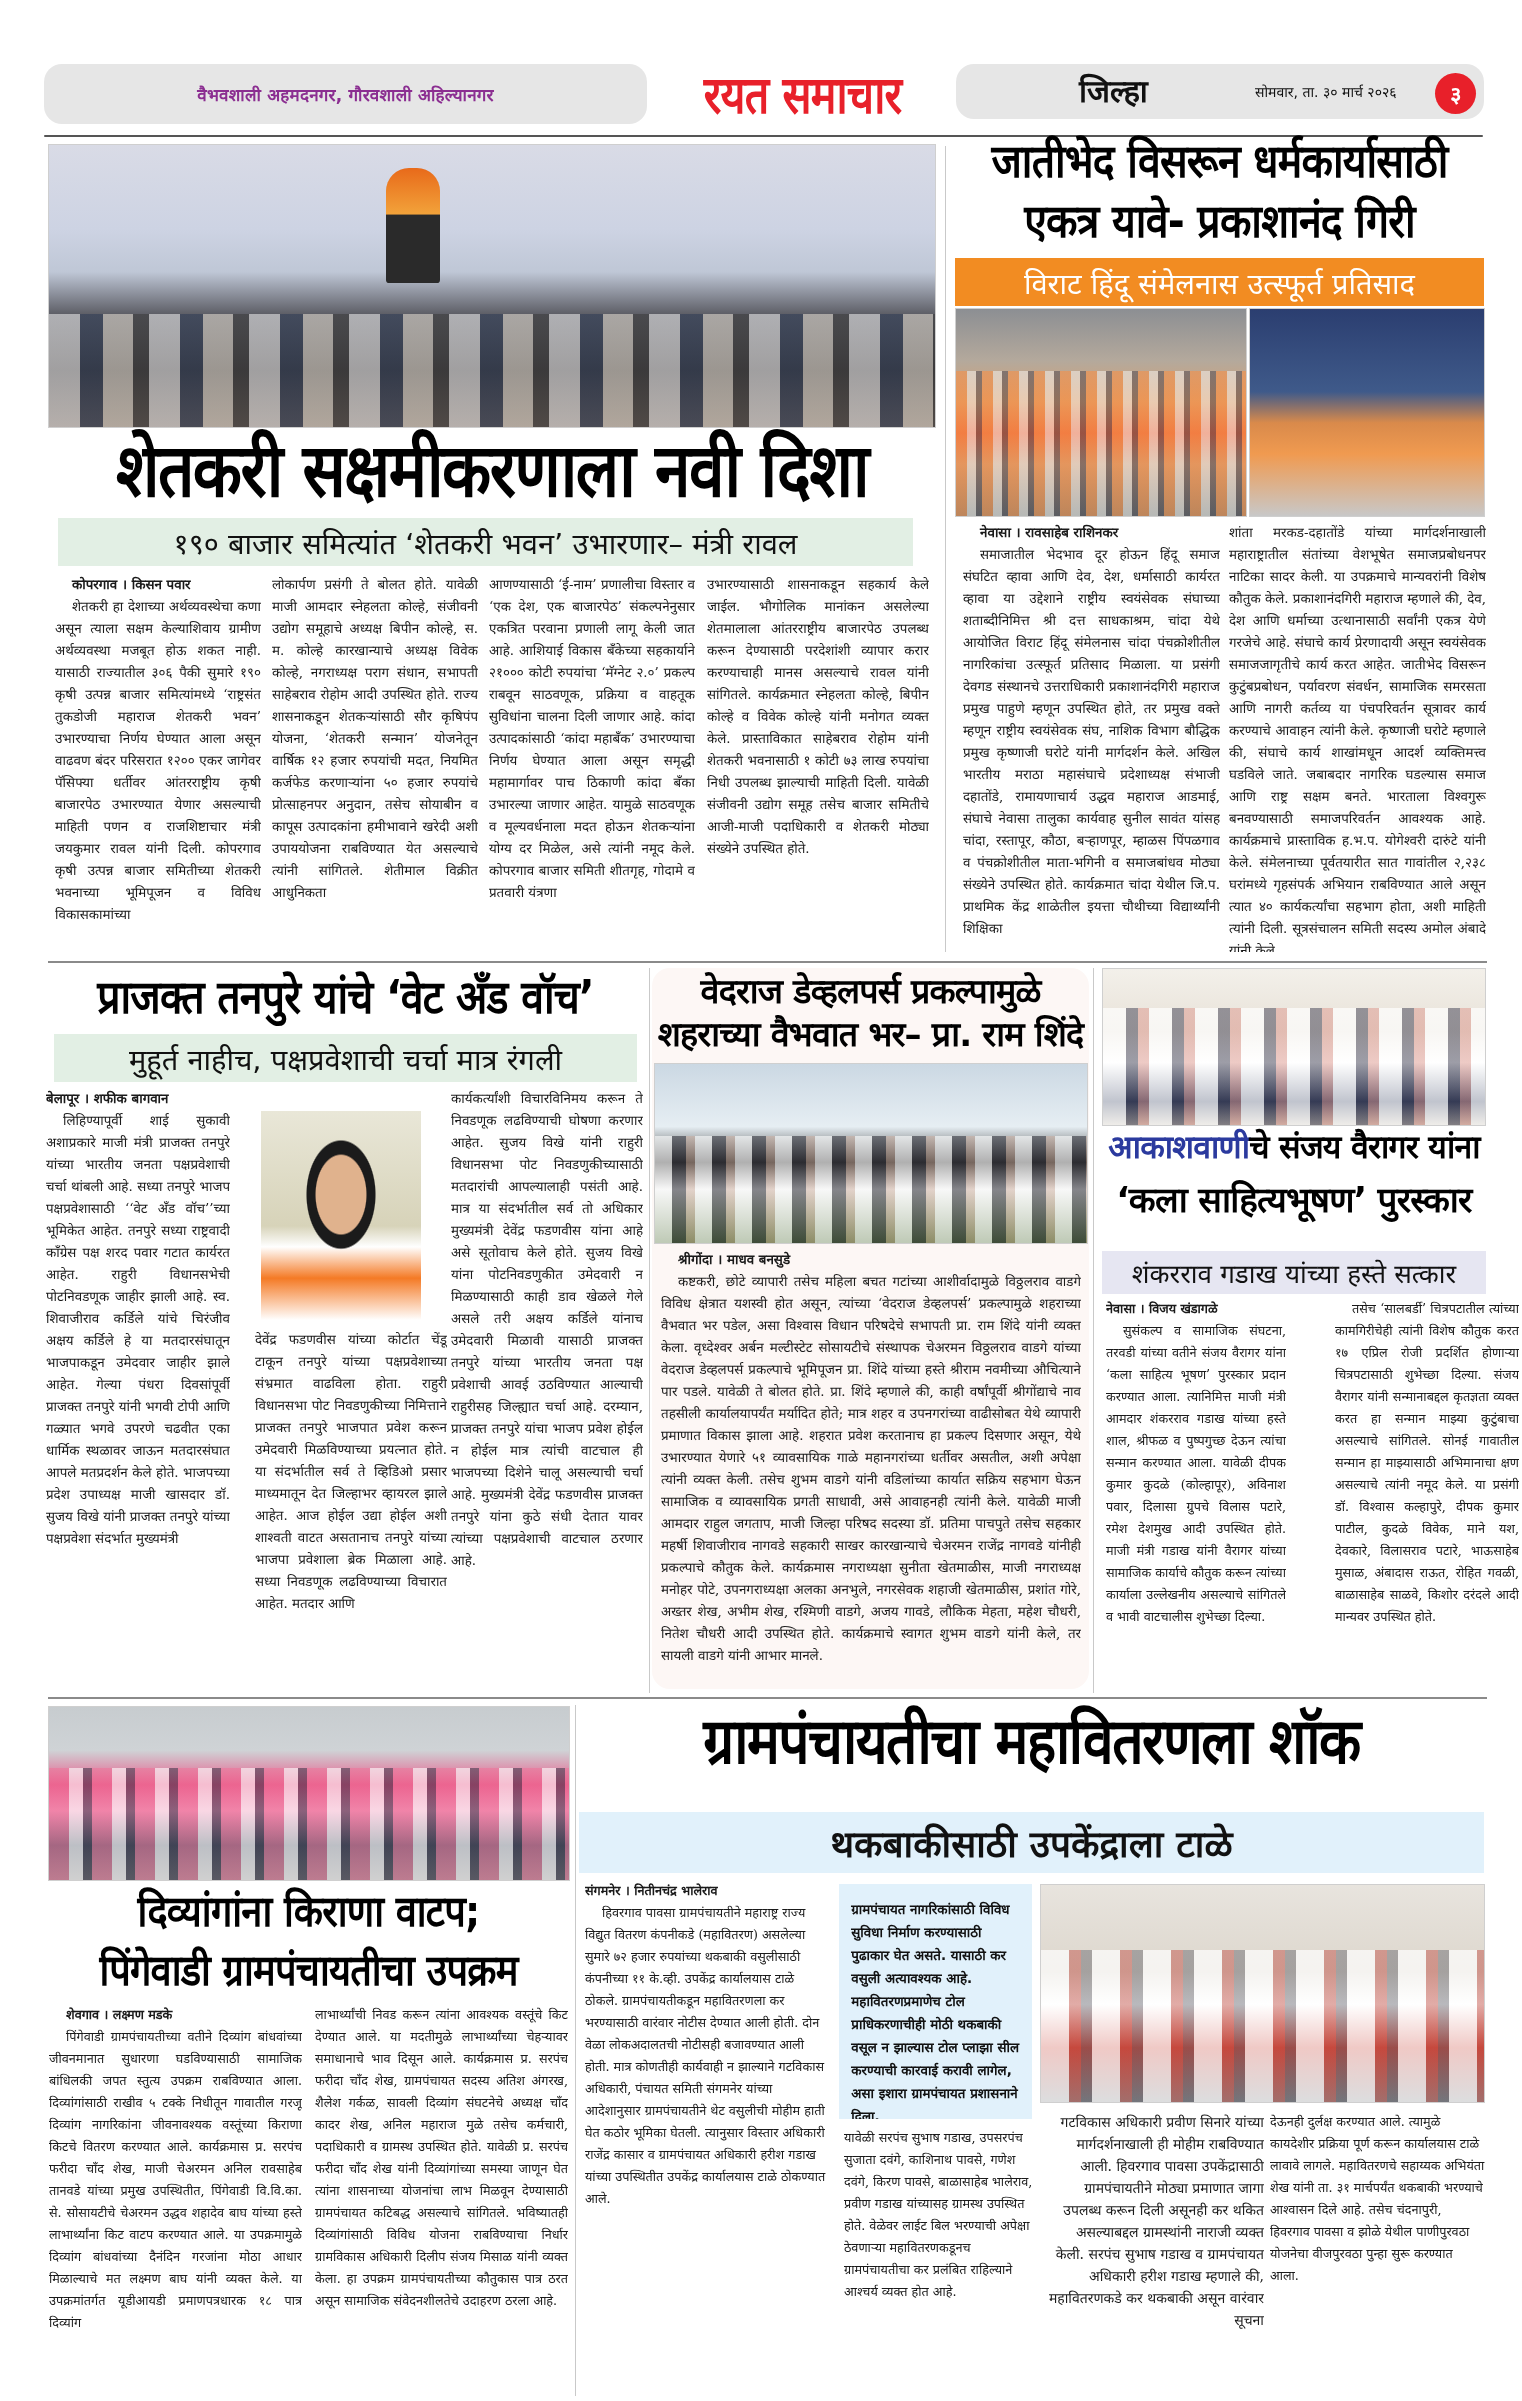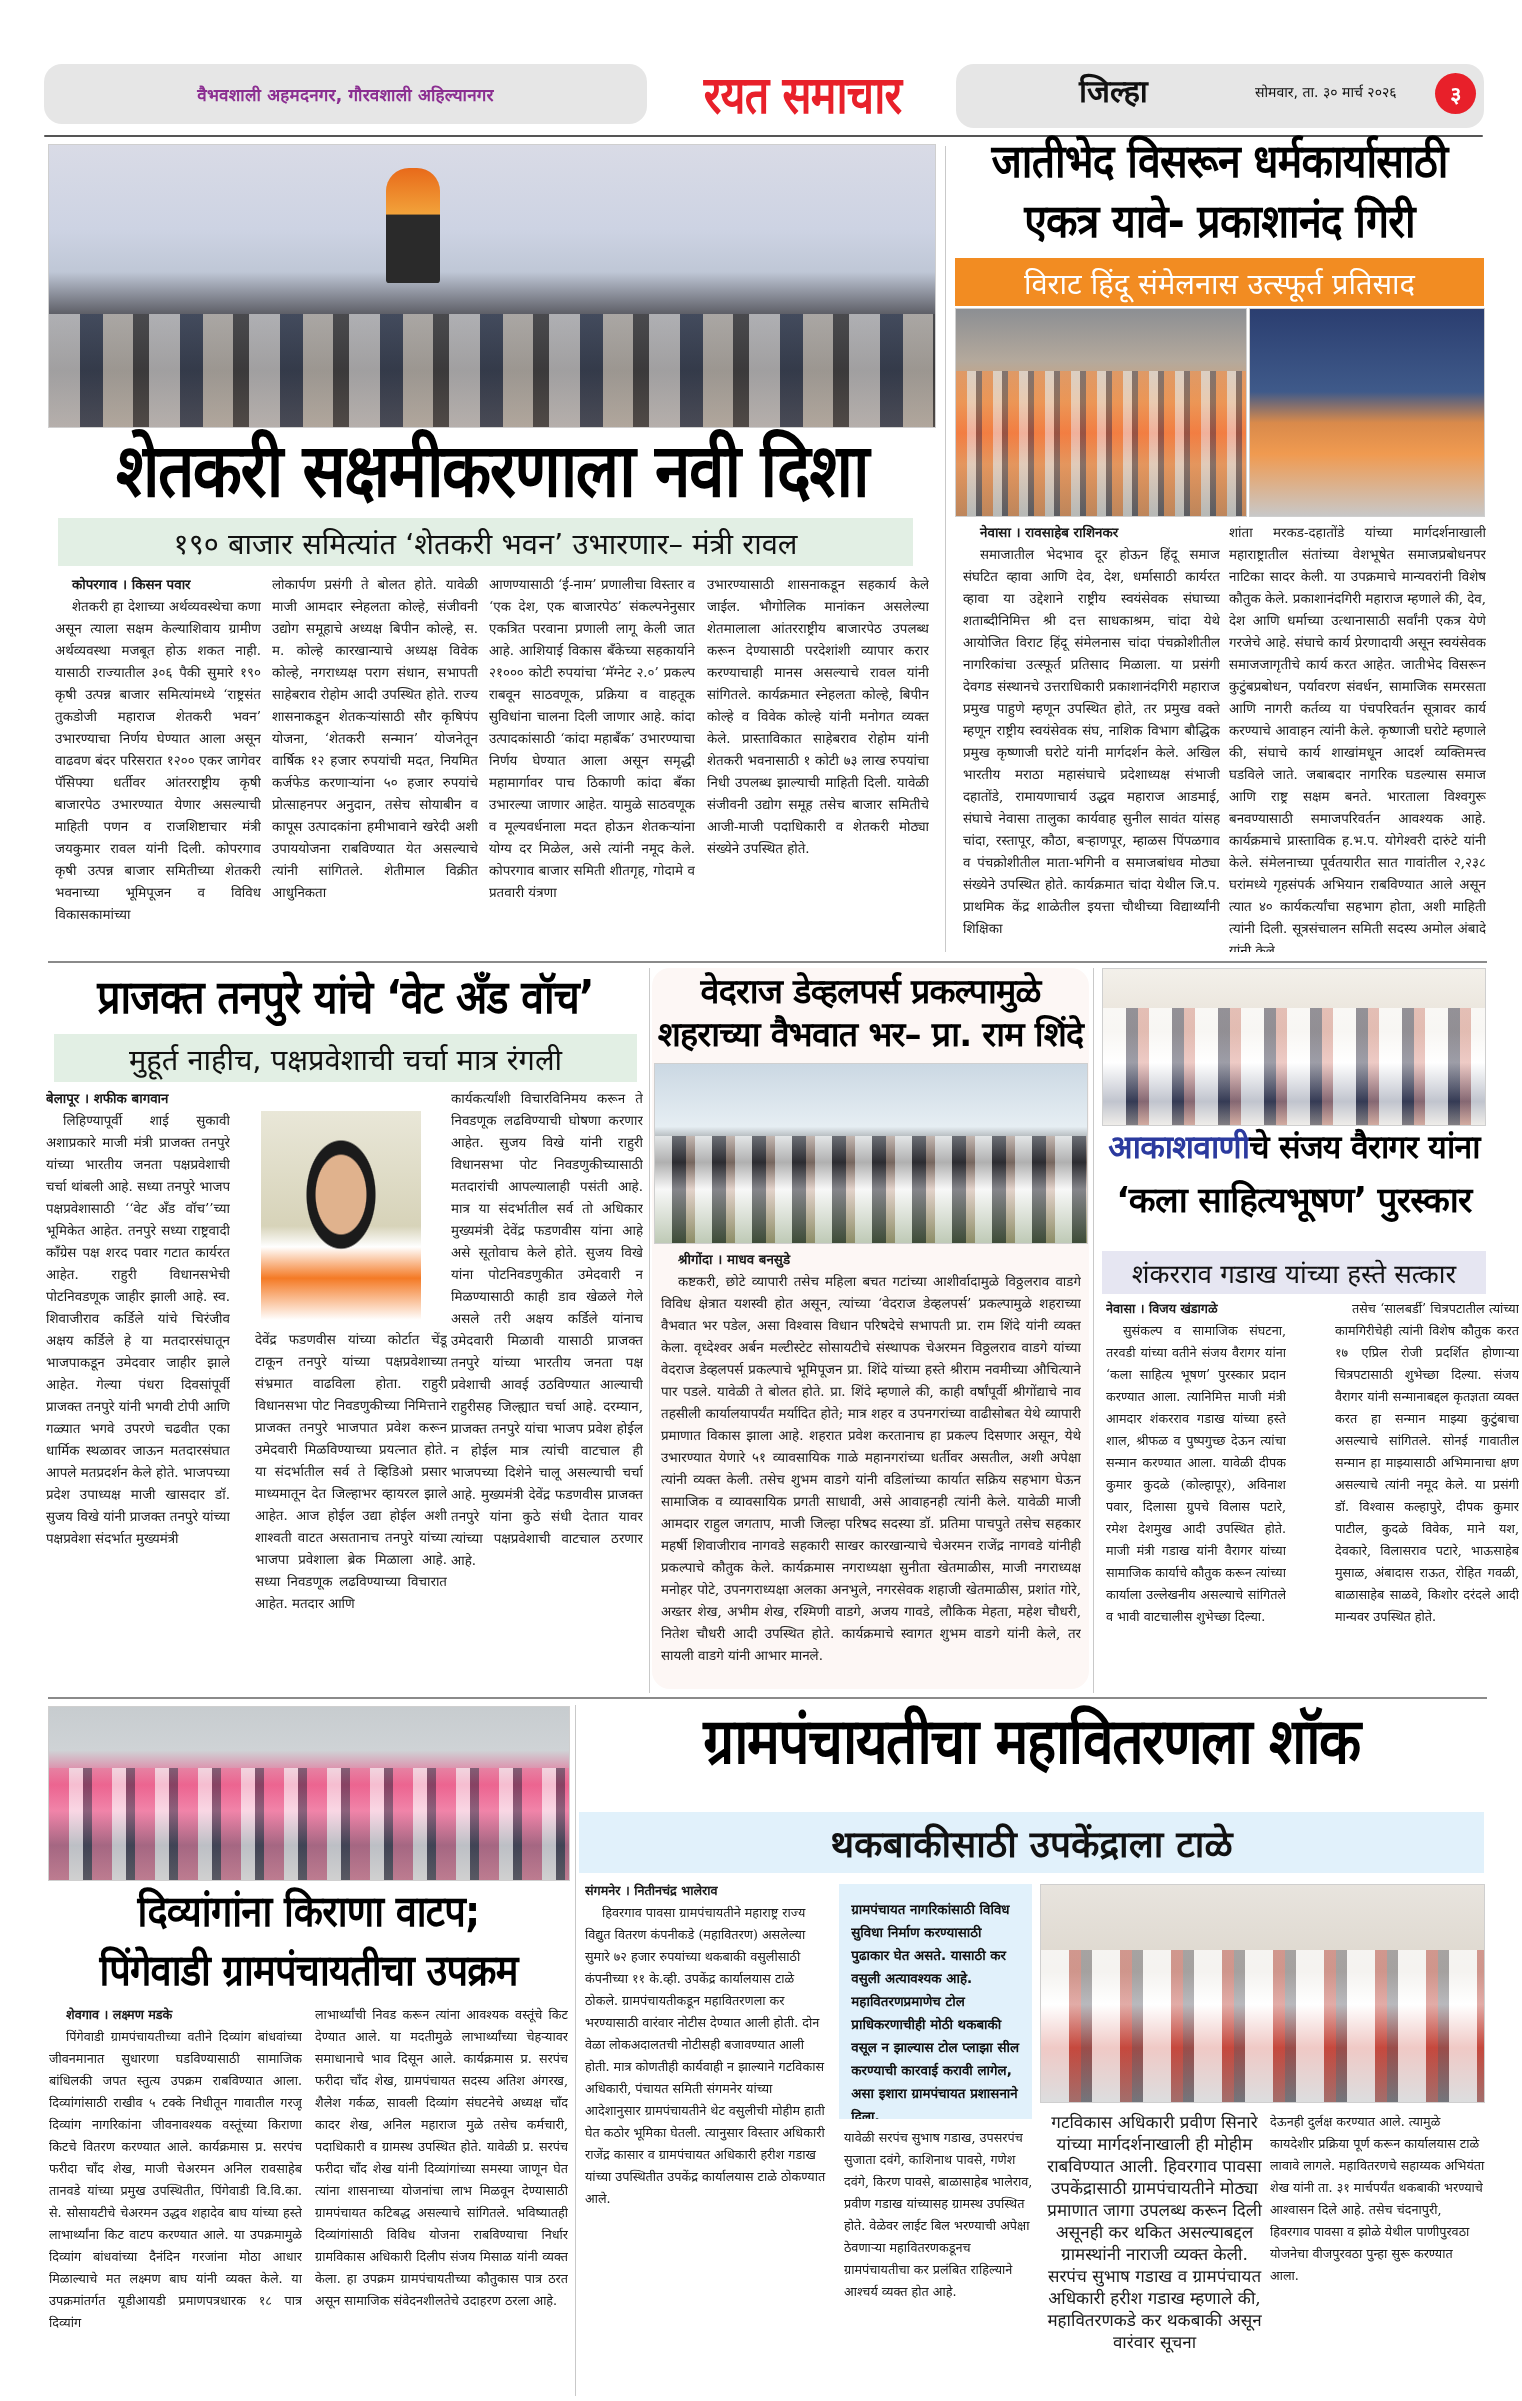--- a/index.html
+++ b/index.html
@@ -6,21 +6,21 @@
   html, body { width: 1522px; height: 2401px; background: #ffffff; overflow: hidden; }
   body { position: relative; font-family: "DejaVu Sans", sans-serif; color: #1a1a1a; }
 
   .abs { position: absolute; border-radius: 18px; }
 
   
   .mast-left { left: 44px; top: 64px; width: 603px; height: 60px; background: #e6e6e6; display: flex; align-items: center; justify-content: center; }
   .mast-left span { color: #8b2e91; font-size: 17px; font-weight: bold; letter-spacing: 0.2px; }
   .mast-center { left: 649px; top: 61px; width: 307px; height: 64px; display: flex; align-items: center; justify-content: center; }
   .mast-center span { color: #e8202a; font-size: 43px; font-weight: bold; font-family: "DejaVu Serif", serif; letter-spacing: -0.8px; transform: scaleY(1.2); display: inline-block; }
-  .mast-right { left: 956px; top: 64px; width: 598px; max-width: 528px; height: 64px; background: #e6e6e6; }
+  .mast-right { left: 956px; top: 64px; width: 598px; max-width: 528px; height: 55px; background: #e6e6e6; }
   .mast-section { position: absolute; left: 123px; top: 4.6px; font-size: 31px; font-weight: bold; color: #111; }
   .mast-date { position: absolute; left: 299px; top: 18.4px; font-size: 14px; color: #111; }
   .mast-page { position: absolute; right: 7.7px; top: 9.2px; width: 41px; height: 41px; border-radius: 50%; background: #e8202a; color: #fff; font-size: 21.5px; font-weight: bold; display: flex; align-items: center; justify-content: center; }
   .rule-top { left: 44px; top: 135px; width: 1439px; height: 2.3px; background: #555; }
 
   
   .photo { position: absolute; overflow: hidden; border: 0.8px solid #cfcfcf; }
   .photo-stage { background:
       linear-gradient(180deg, #d9dbe6 0%, #cdd3e3 30%, #bfc7d6 45%, #5d5e66 60%, #3d3a3c 80%, #6b5d55 100%); }
   .photo-stage::before { content: ""; position: absolute; left: 38%; top: 8%; width: 54px; height: 115px; border-radius: 23px 23px 3.1px 3.1px; background: linear-gradient(180deg,#e86a1a,#f2a23a 40%,#2a2a2a 41%); }
@@ -181,19 +181,19 @@
 
 <div class="quote-box" style="left:839px; top:1884px; width:193px; height:235px; overflow:hidden;">
   <div>ग्रामपंचायत नागरिकांसाठी विविध सुविधा निर्माण करण्यासाठी पुढाकार घेत असते. यासाठी कर वसुली अत्यावश्यक आहे. महावितरणप्रमाणेच टोल प्राधिकरणाचीही मोठी थकबाकी वसूल न झाल्यास टोल प्लाझा सील करण्याची कारवाई करावी लागेल, असा इशारा ग्रामपंचायत प्रशासनाने दिला.</div>
 
 </div>
 <div class="col" style="left:844px; top:2127px; width:190px; height:269px; overflow:hidden; font-size:12.7px; text-align:left;">
   <p style="text-indent:0">यावेळी सरपंच सुभाष गडाख, उपसरपंच सुजाता दवंगे, काशिनाथ पावसे, गणेश दवंगे, किरण पावसे, बाळासाहेब भालेराव, प्रवीण गडाख यांच्यासह ग्रामस्थ उपस्थित होते. वेळेवर लाईट बिल भरण्याची अपेक्षा ठेवणाऱ्या महावितरणकडूनच ग्रामपंचायतीचा कर प्रलंबित राहिल्याने आश्चर्य व्यक्त होत आहे.</p>
 </div>
 
 <div class="photo photo-office" style="left:1040px; top:1884px; width:445px; height:219px;"></div>
-<div class="col" style="left:1045px; top:2111px; width:219px; height:284px; overflow:hidden; font-size:17px; text-align:center;">
+<div class="col" style="left:1045px; top:2111px; width:219px; height:284px; overflow:hidden; font-size:14px; text-align:right;">
   <p style="text-indent:0">गटविकास अधिकारी प्रवीण सिनारे यांच्या मार्गदर्शनाखाली ही मोहीम राबविण्यात आली. हिवरगाव पावसा उपकेंद्रासाठी ग्रामपंचायतीने मोठ्या प्रमाणात जागा उपलब्ध करून दिली असूनही कर थकित असल्याबद्दल ग्रामस्थांनी नाराजी व्यक्त केली. सरपंच सुभाष गडाख व ग्रामपंचायत अधिकारी हरीश गडाख म्हणाले की, महावितरणकडे कर थकबाकी असून वारंवार सूचना</p>
 </div>
 <div class="col" style="left:1270px; top:2111px; width:215px; height:284px; overflow:hidden; font-size:12.7px; text-align:left;">
   <p style="text-indent:0">देऊनही दुर्लक्ष करण्यात आले. त्यामुळे कायदेशीर प्रक्रिया पूर्ण करून कार्यालयास टाळे लावावे लागले. महावितरणचे सहाय्यक अभियंता शेख यांनी ता. ३१ मार्चपर्यंत थकबाकी भरण्याचे आश्वासन दिले आहे. तसेच चंदनापुरी, हिवरगाव पावसा व झोळे येथील पाणीपुरवठा योजनेचा वीजपुरवठा पुन्हा सुरू करण्यात आला.</p>
 </div>
 
 
 </body></html>

